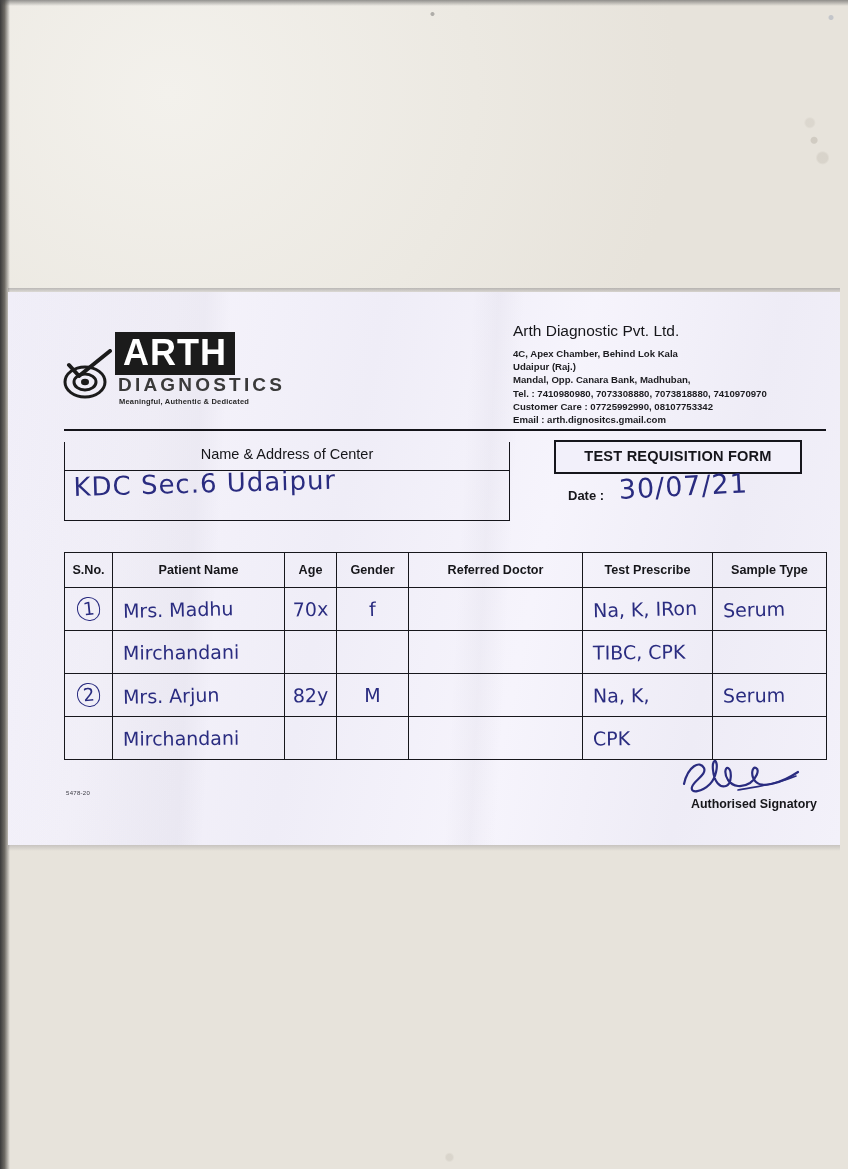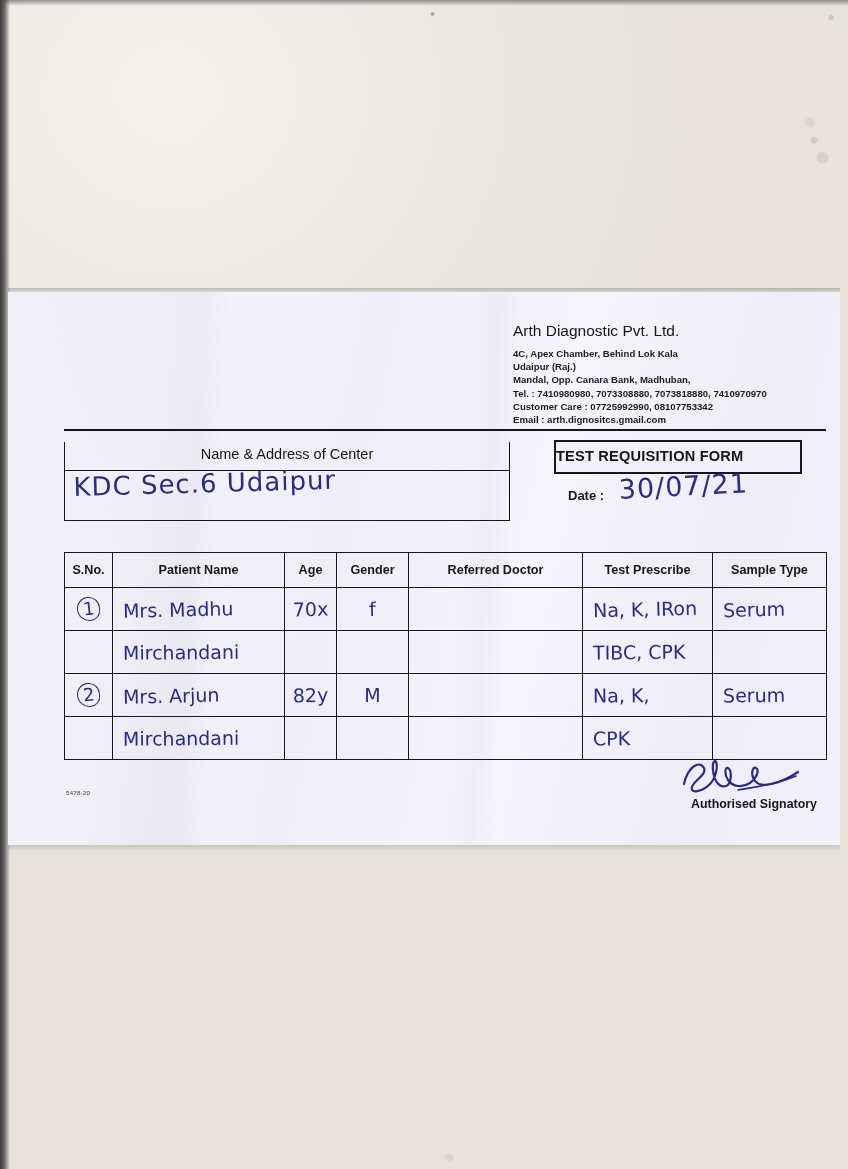--- a/index.html
+++ b/index.html
@@ -192,21 +192,21 @@
     left: 546px;
     top: 148px;
     width: 244px;
     height: 30px;
     border: 2.2px solid #16161c;
     background: #f2f0fa;
   }
   .trf-text {
     position: absolute;
     left: 0; right: 0; top: 6px;
-    text-align: left;
+    text-align: center;
     font-size: 14.6px;
     font-weight: bold;
     color: #15151b;
     letter-spacing: .2px;
   }
   .date-label {
     position: absolute;
     left: 560px;
     top: 196px;
     font-size: 13px;
@@ -303,20 +303,31 @@
 <body>
 
 <div class="scan-bg"></div>
 <div class="edge-left"></div>
 <div class="edge-top"></div>
 <div class="sheet-shadow-top"></div>
 <div class="sheet-shadow-bottom"></div>
 
 <div class="sheet softened">
 
+  <div class="logo-box">
+    <svg class="logo-eye" viewBox="0 0 58 52">
+      <ellipse cx="22" cy="33" rx="20" ry="15" fill="none" stroke="#1b1b1b" stroke-width="3"></ellipse>
+      <ellipse cx="22" cy="33" rx="11" ry="8" fill="none" stroke="#1b1b1b" stroke-width="3"></ellipse>
+      <ellipse cx="22" cy="33" rx="4" ry="3.2" fill="#1b1b1b"></ellipse>
+      <path d="M6 16 L16 27 L47 2" fill="none" stroke="#1b1b1b" stroke-width="4" stroke-linecap="round" stroke-linejoin="round"></path>
+    </svg>
+    <div class="logo-arth">ARTH</div>
+    <div class="logo-diag">DIAGNOSTICS</div>
+    <div class="logo-tag">Meaningful, Authentic &amp; Dedicated</div>
+  </div>
 
   <div class="company">
     <div class="company-name">Arth Diagnostic Pvt. Ltd.</div>
     <div class="company-line">4C, Apex Chamber, Behind Lok Kala</div>
     <div class="company-line">Udaipur (Raj.)</div>
     <div class="company-line">Mandal, Opp. Canara Bank, Madhuban,</div>
     <div class="company-line">Tel. : 7410980980, 7073308880, 7073818880, 7410970970</div>
     <div class="company-line">Customer Care : 07725992990, 08107753342</div>
     <div class="company-line">Email : arth.dignositcs.gmail.com</div>
   </div>

